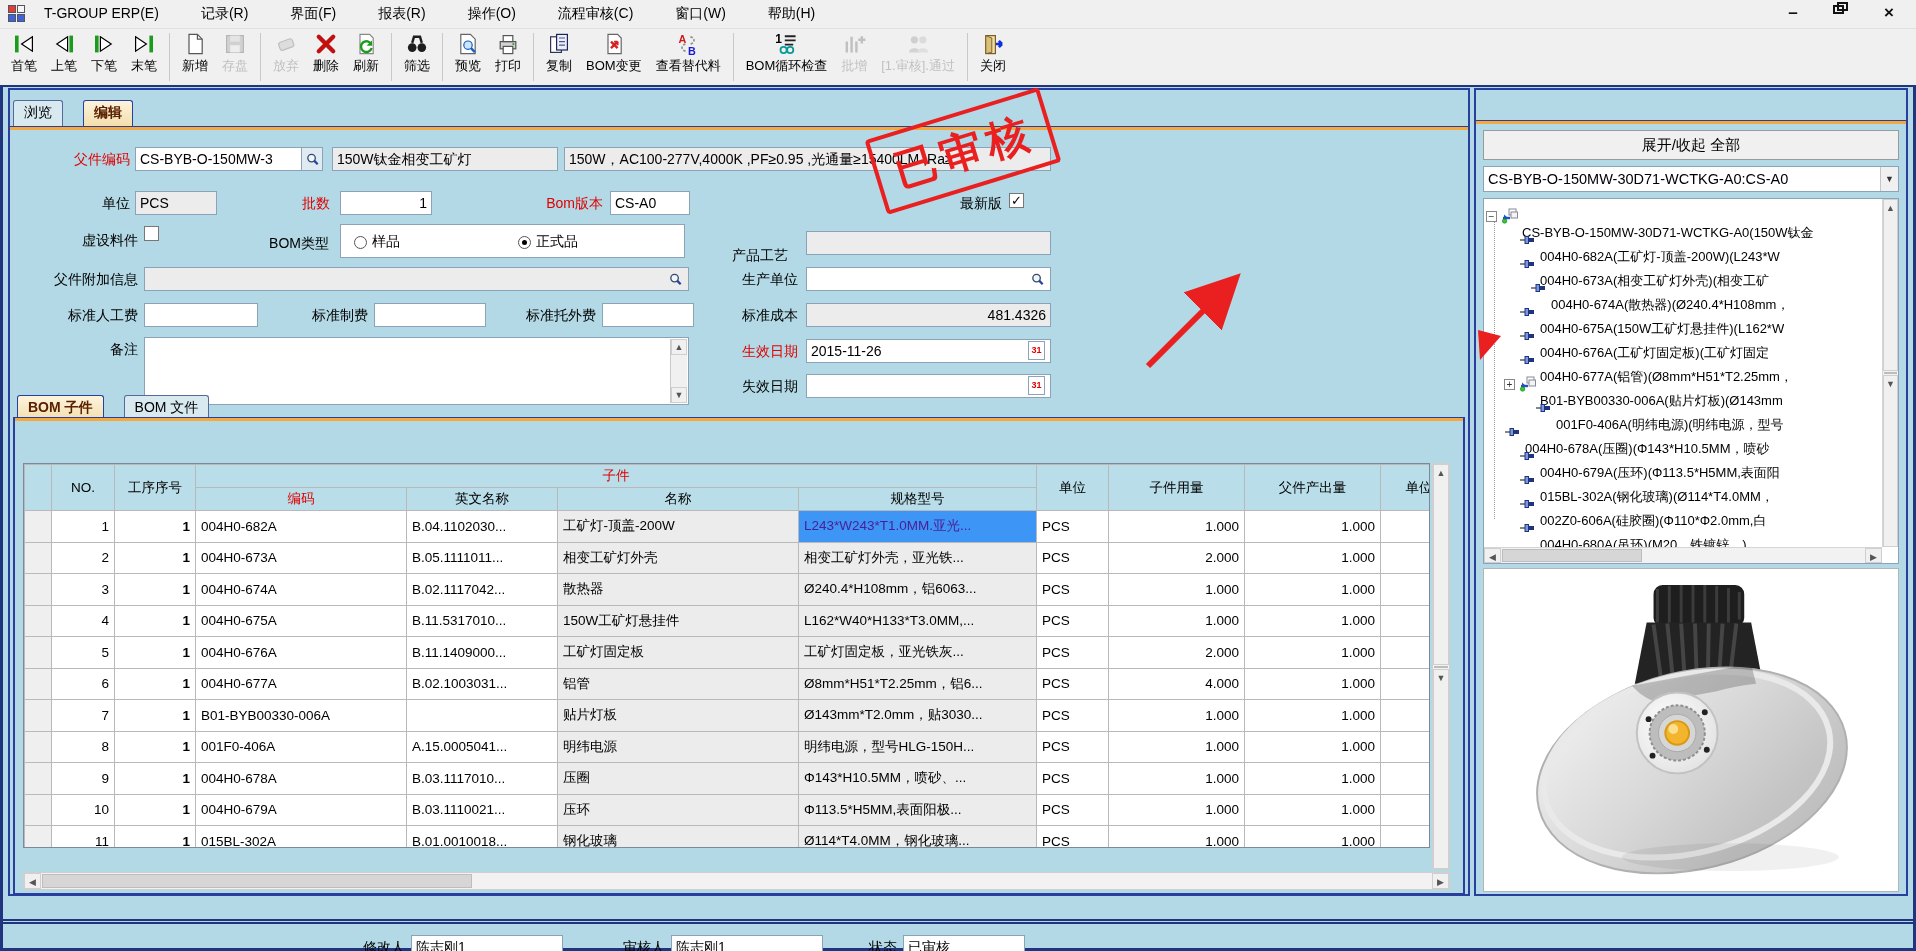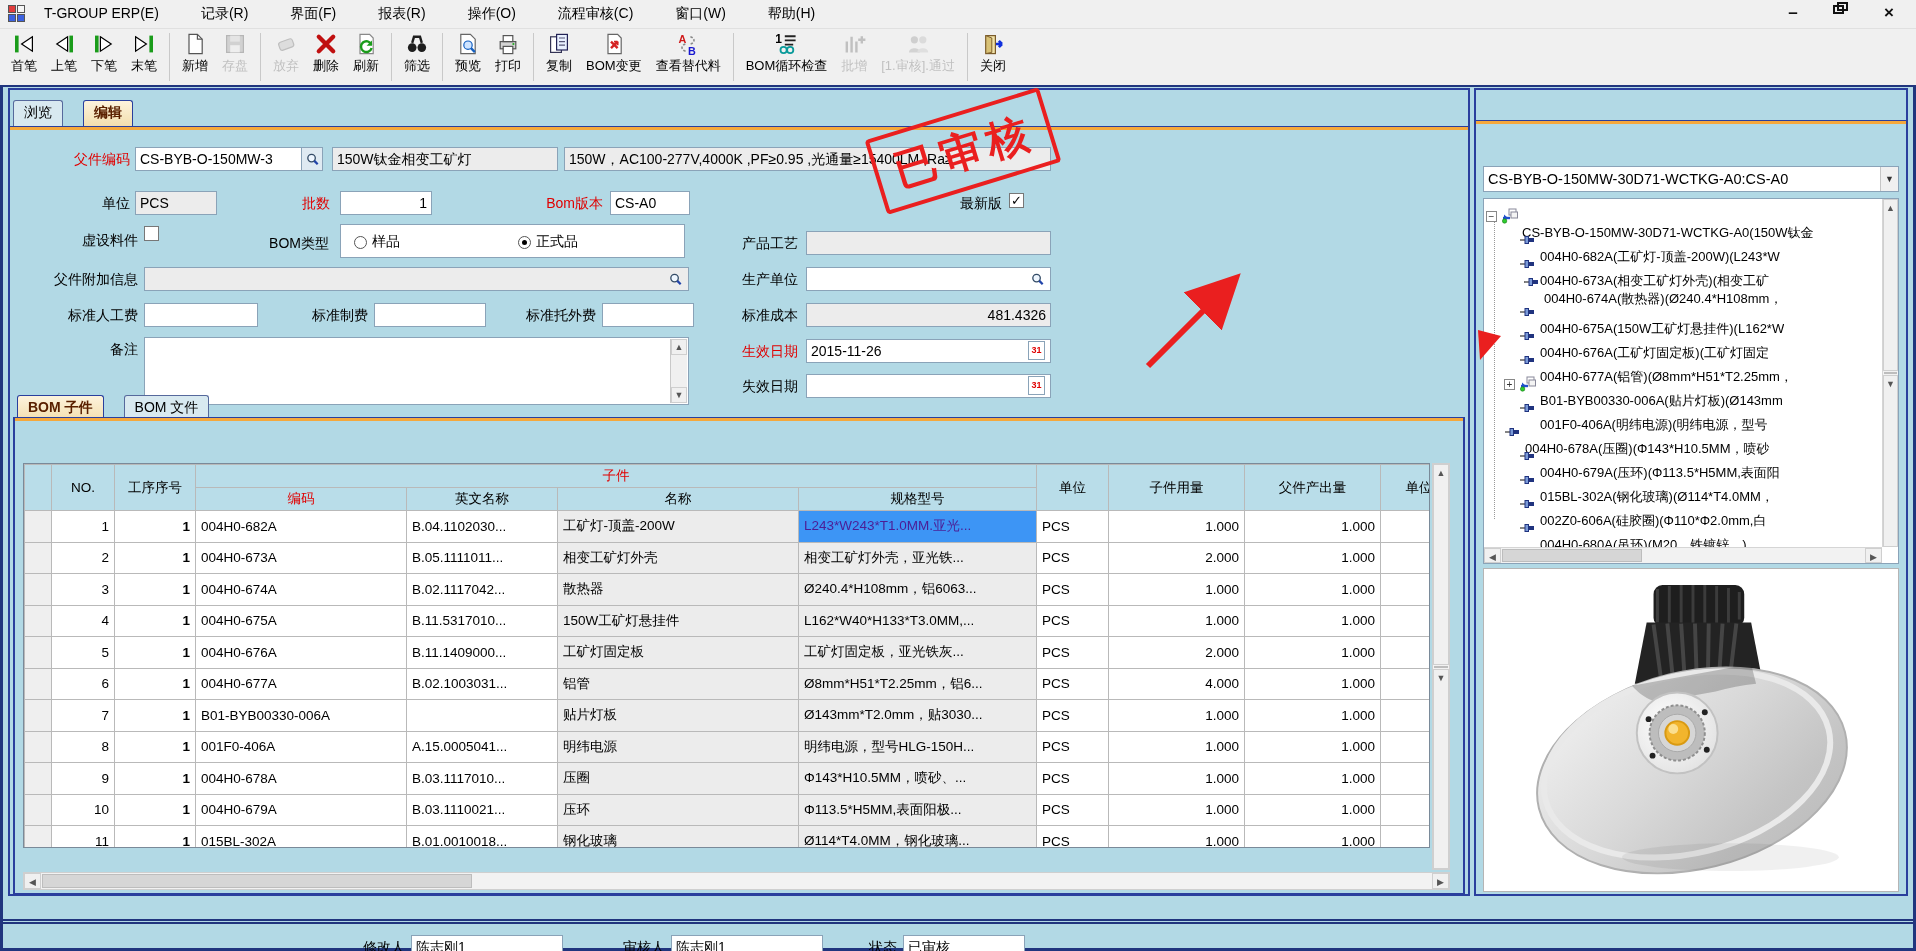--- a/index.html
+++ b/index.html
@@ -392,21 +392,21 @@
       <span class="flabel" style="left:255px;top:142px;width:64px;">BOM类型</span>
       <div class="radio-group" style="left:330px;top:134px;width:345px;height:34px;"></div>
       <div class="radio" style="left:344px;top:143px;">
           <span class="rdot"></span>
           <span>样品</span>
         </div>
       <div class="radio sel" style="left:508px;top:143px;">
           <span class="rdot"></span>
           <span>正式品</span>
         </div>
-      <span class="flabel" style="left:712px;top:142px;width:76px;">产品工艺</span>
+      <span class="flabel" style="left:712px;top:154px;width:76px;text-align:center;">产品工艺</span>
       <span class="fld ro" style="left:796px;top:141px;width:245px;"></span>
 
       <span class="flabel" style="left:12px;top:178px;width:116px;">父件附加信息</span>
       <span class="fld ro" style="left:134px;top:177px;width:545px;"></span>
       <span class="mag" style="left:656px;top:179px;">
           <svg viewBox="0 0 16 16">
             <circle cx="7" cy="6.5" r="4" fill="#eef6ff" stroke="#334b66" stroke-width="1.4"></circle>
             <path d="M10 9.5 13.5 13" stroke="#2244aa" stroke-width="2.4"></path>
           </svg>
         </span>
@@ -652,20 +652,21 @@
         <div class="hscroll" style="left:8px;top:453px;width:1427px;">
           <span class="sc-arrow">◀</span>
           <span class="hthumb" style="width:430px;"></span>
           <span class="sc-arrow" style="margin-left:auto;">▶</span>
         </div>
       </div>
     </div>
 
     <div class="panel" id="right-panel">
       <div class="orange-line" style="top:30px;"></div>
+      <div class="expand-btn">展开/收起 全部</div>
       <div class="combo">
         <span class="cval">CS-BYB-O-150MW-30D71-WCTKG-A0:CS-A0</span>
         <span class="combo-btn">▼</span>
       </div>
       <div class="treebox">
         <div class="tree-inner" id="tree-host">
           <div class="tree-guide"></div>
         <div class="trow" style="top: 6px; padding-left: 2px;">
             <span class="ebox">−</span>
             <span class="ticon">
@@ -694,21 +695,21 @@
             <span class="ebox" style="visibility: hidden;"></span>
             <span class="ticon">
                 <svg viewBox="0 0 17 16">
                   <path d="M1 8h5" stroke="#444" stroke-width="1.3"></path>
                   <rect x="6" y="4.5" width="3.5" height="7" fill="#7a9ad8" stroke="#20337e"></rect>
                   <rect x="9.5" y="6" width="5.5" height="4" fill="#20337e"></rect>
                 </svg>
               </span>
             <span class="ttext">004H0-673A(相变工矿灯外壳)(相变工矿</span>
           </div>
-            <div class="trow" style="top: 72px; padding-left: 24px;">
+            <div class="trow" style="top: 78px; padding-left: 31px;">
             <span class="ebox" style="visibility: hidden;"></span>
             <span class="ticon">
                 <svg viewBox="0 0 17 16">
                   <path d="M1 8h5" stroke="#444" stroke-width="1.3"></path>
                   <rect x="6" y="4.5" width="3.5" height="7" fill="#7a9ad8" stroke="#20337e"></rect>
                   <rect x="9.5" y="6" width="5.5" height="4" fill="#20337e"></rect>
                 </svg>
               </span>
             <span class="ttext">004H0-674A(散热器)(Ø240.4*H108mm，</span>
           </div>
@@ -751,21 +752,21 @@
                 <svg viewBox="0 0 17 16">
                   <rect x="8" y="1" width="7" height="6" fill="#fff" stroke="#889"></rect>
                   <rect x="10" y="4" width="6.5" height="6" fill="#f4f4f4" stroke="#889"></rect>
                   <path d="M2 10h7" stroke="#2050cc" stroke-width="2.4"></path>
                   <path d="M7 10 3 6.6v6.8z" fill="#2050cc"></path>
                   <circle cx="3.6" cy="13" r="2.2" fill="#2ecc2e" stroke="#157815" stroke-width="0.6"></circle>
                 </svg>
               </span>
             <span class="ttext">B01-BYB00330-006A(贴片灯板)(Ø143mm</span>
           </div>
-            <div class="trow" style="top: 198px; padding-left: 20px;">
+            <div class="trow" style="top: 198px; padding-left: 36px;">
             <span class="ebox" style="visibility: hidden;"></span>
             <span class="ticon">
                 <svg viewBox="0 0 17 16">
                   <path d="M1 8h5" stroke="#444" stroke-width="1.3"></path>
                   <rect x="6" y="4.5" width="3.5" height="7" fill="#7a9ad8" stroke="#20337e"></rect>
                   <rect x="9.5" y="6" width="5.5" height="4" fill="#20337e"></rect>
                 </svg>
               </span>
             <span class="ttext">001F0-406A(明纬电源)(明纬电源，型号</span>
           </div>

